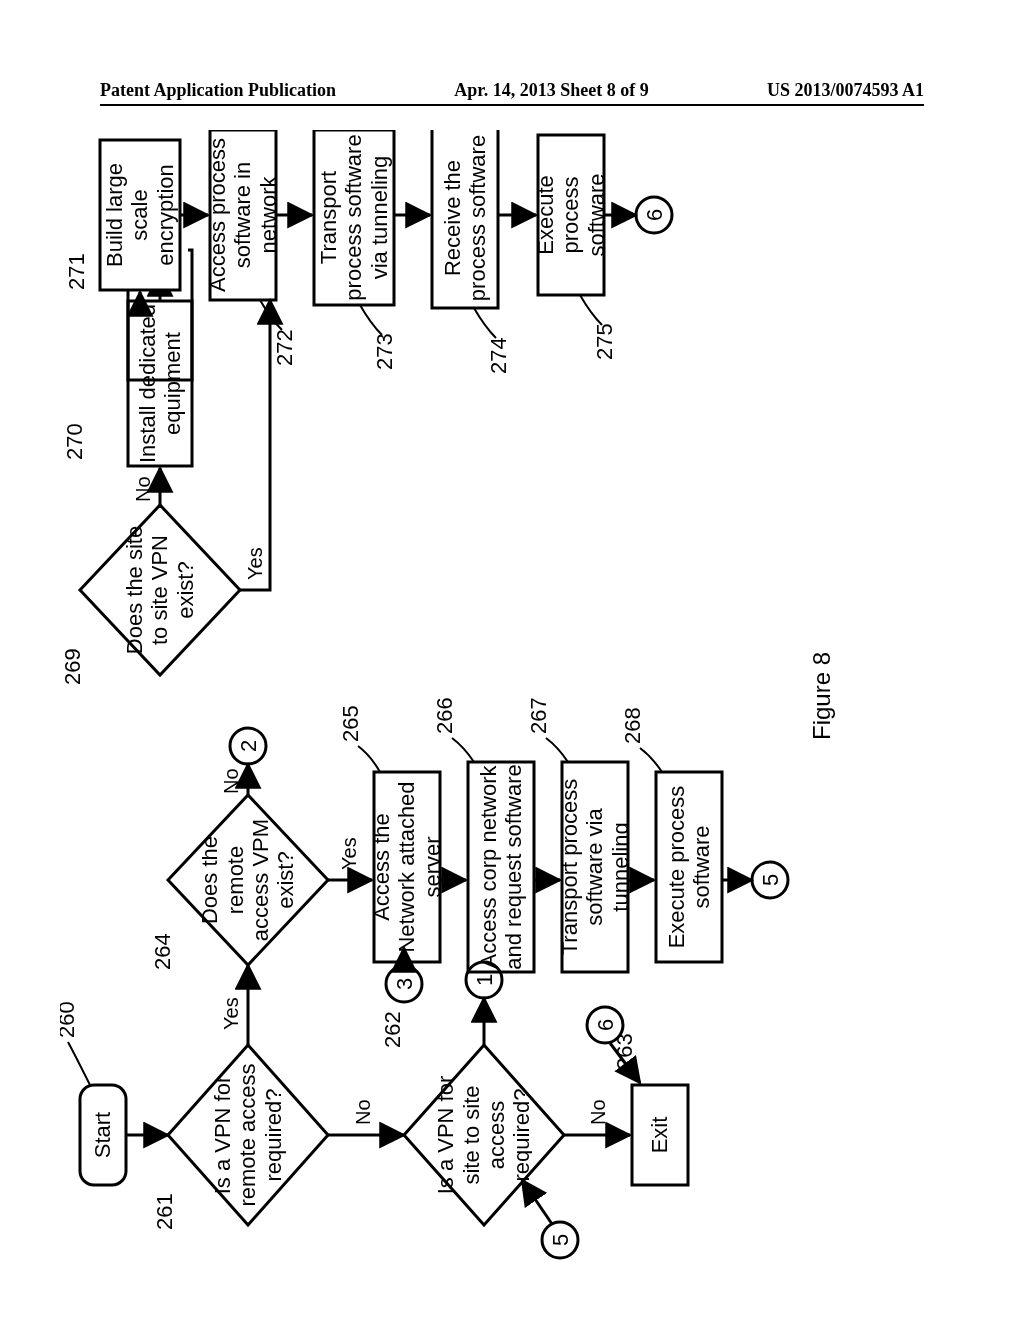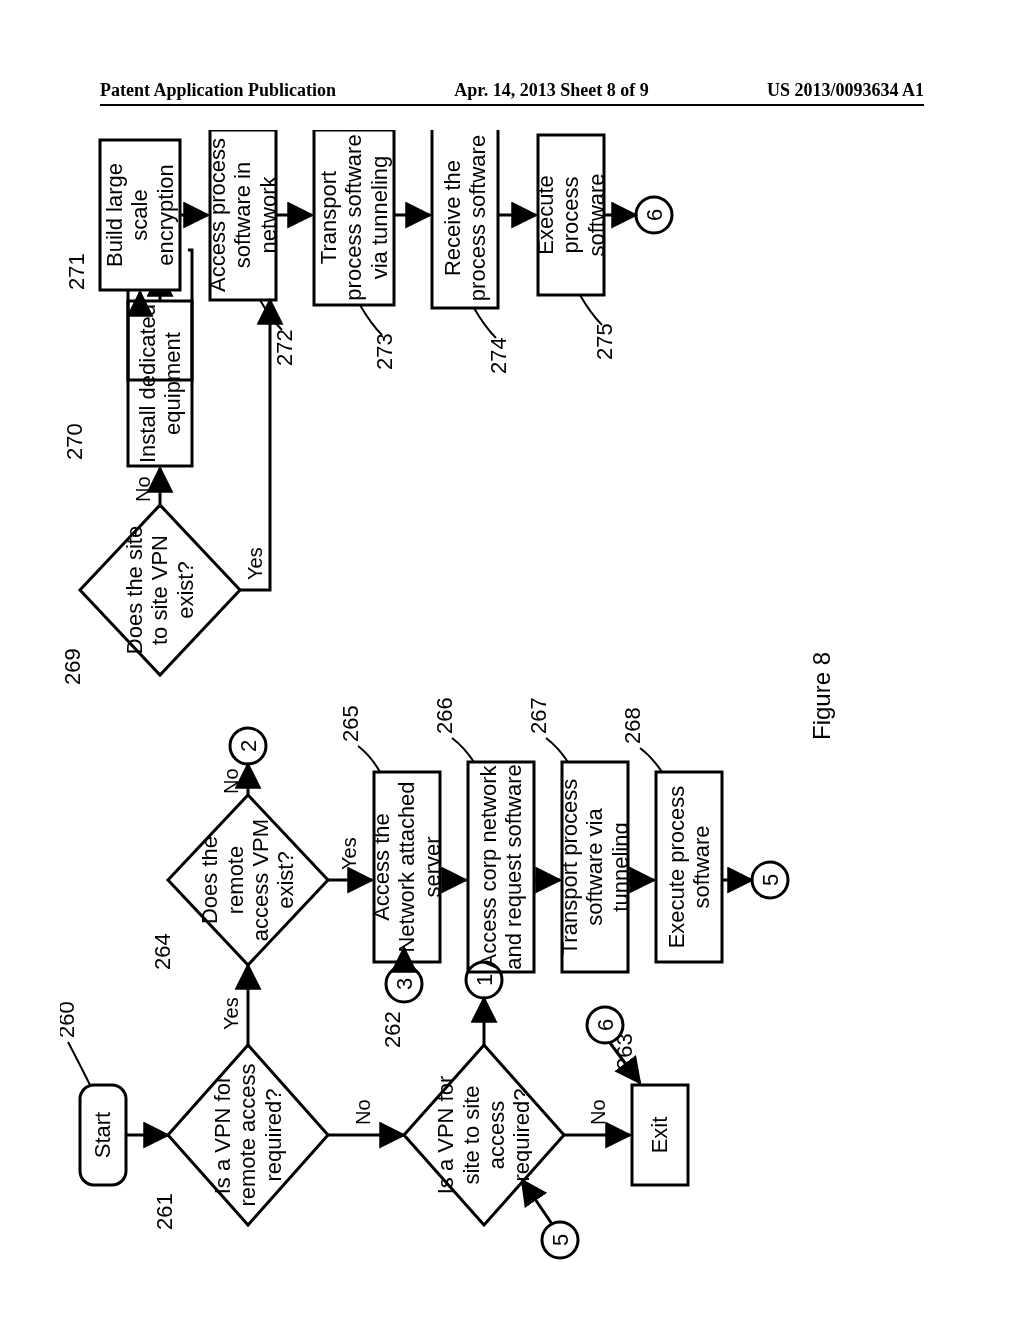--- a/index.html
+++ b/index.html
@@ -65,21 +65,21 @@
     font-size: 24px;
   }
 </style>
 </head>
 <body>
 <div class="page">
 
 <div class="header">
   <span>Patent Application Publication</span>
   <span>Apr. 14, 2013  Sheet 8 of 9</span>
-  <span>US 2013/0093634 A1</span>
+  <span>US 2013/0074593 A1</span>
 </div>
 <div class="header-rule"></div>
 
 <svg class="diagram" viewBox="0 0 904 1150">
   <defs>
     <marker id="arrow" viewBox="0 0 12 12" refX="11" refY="6" markerWidth="9" markerHeight="9" orient="auto-start-reverse">
       <path d="M 0 0 L 12 6 L 0 12 z" fill="#000"></path>
     </marker>
   </defs>
 

